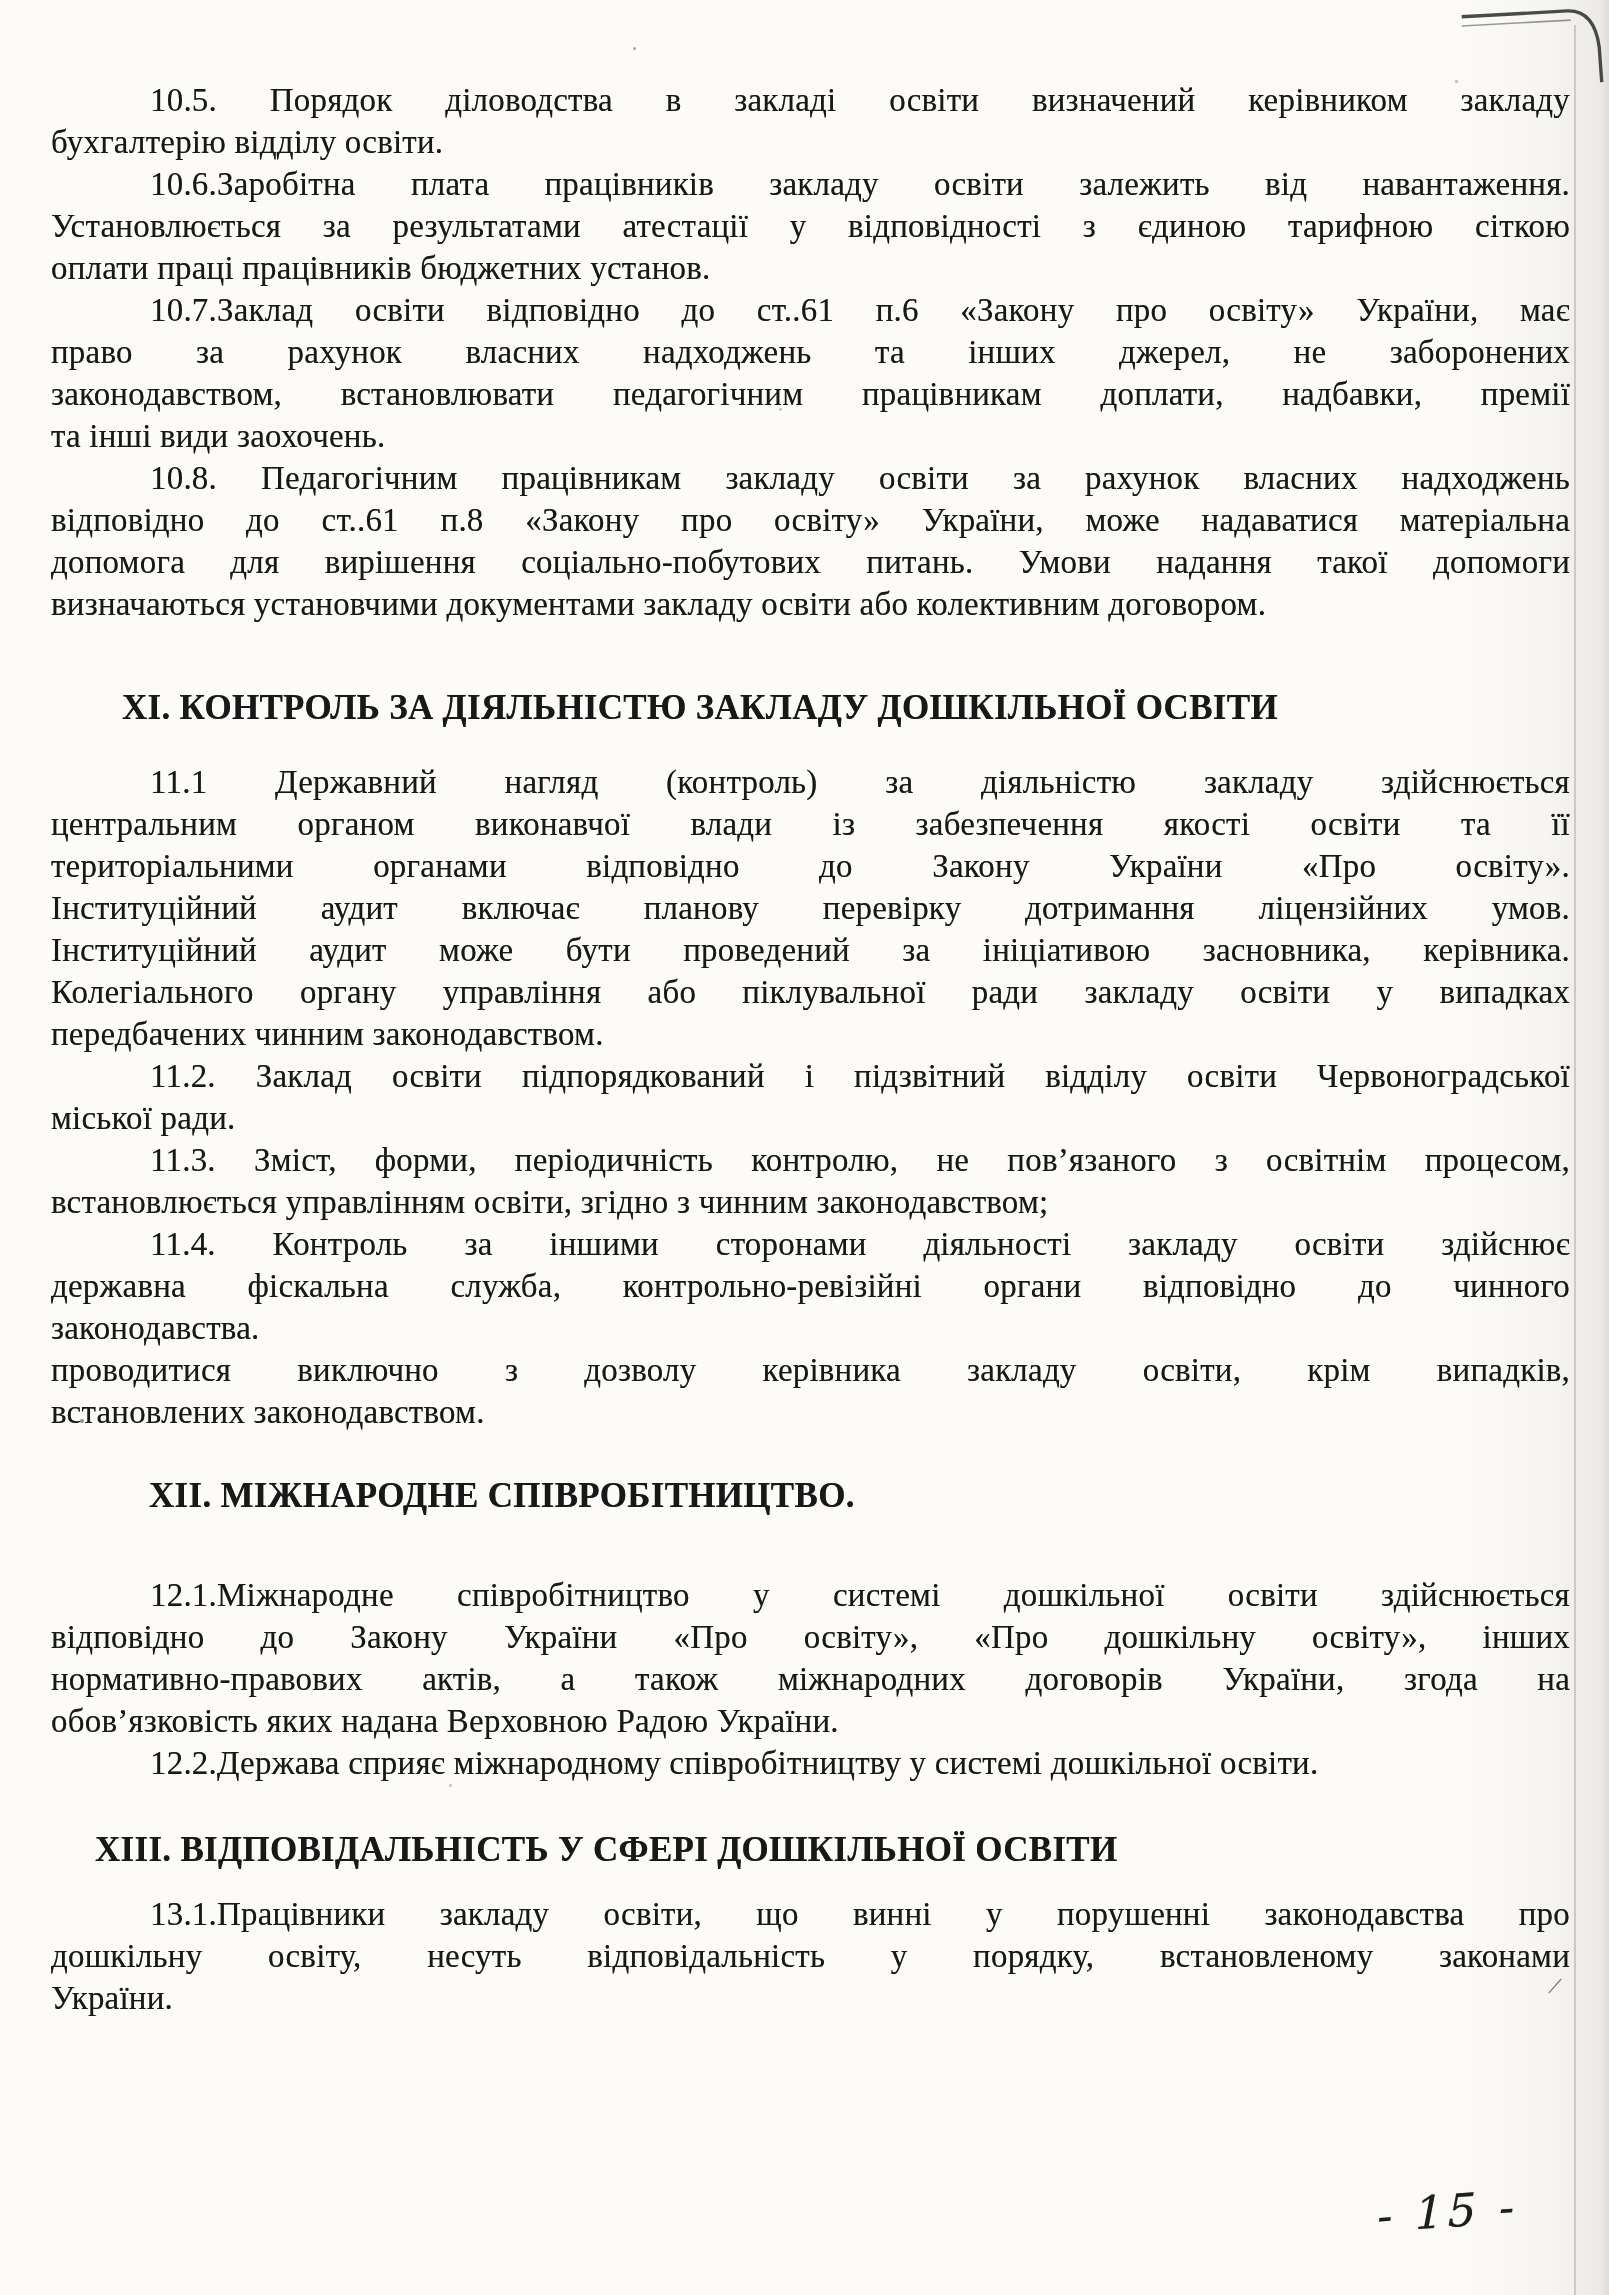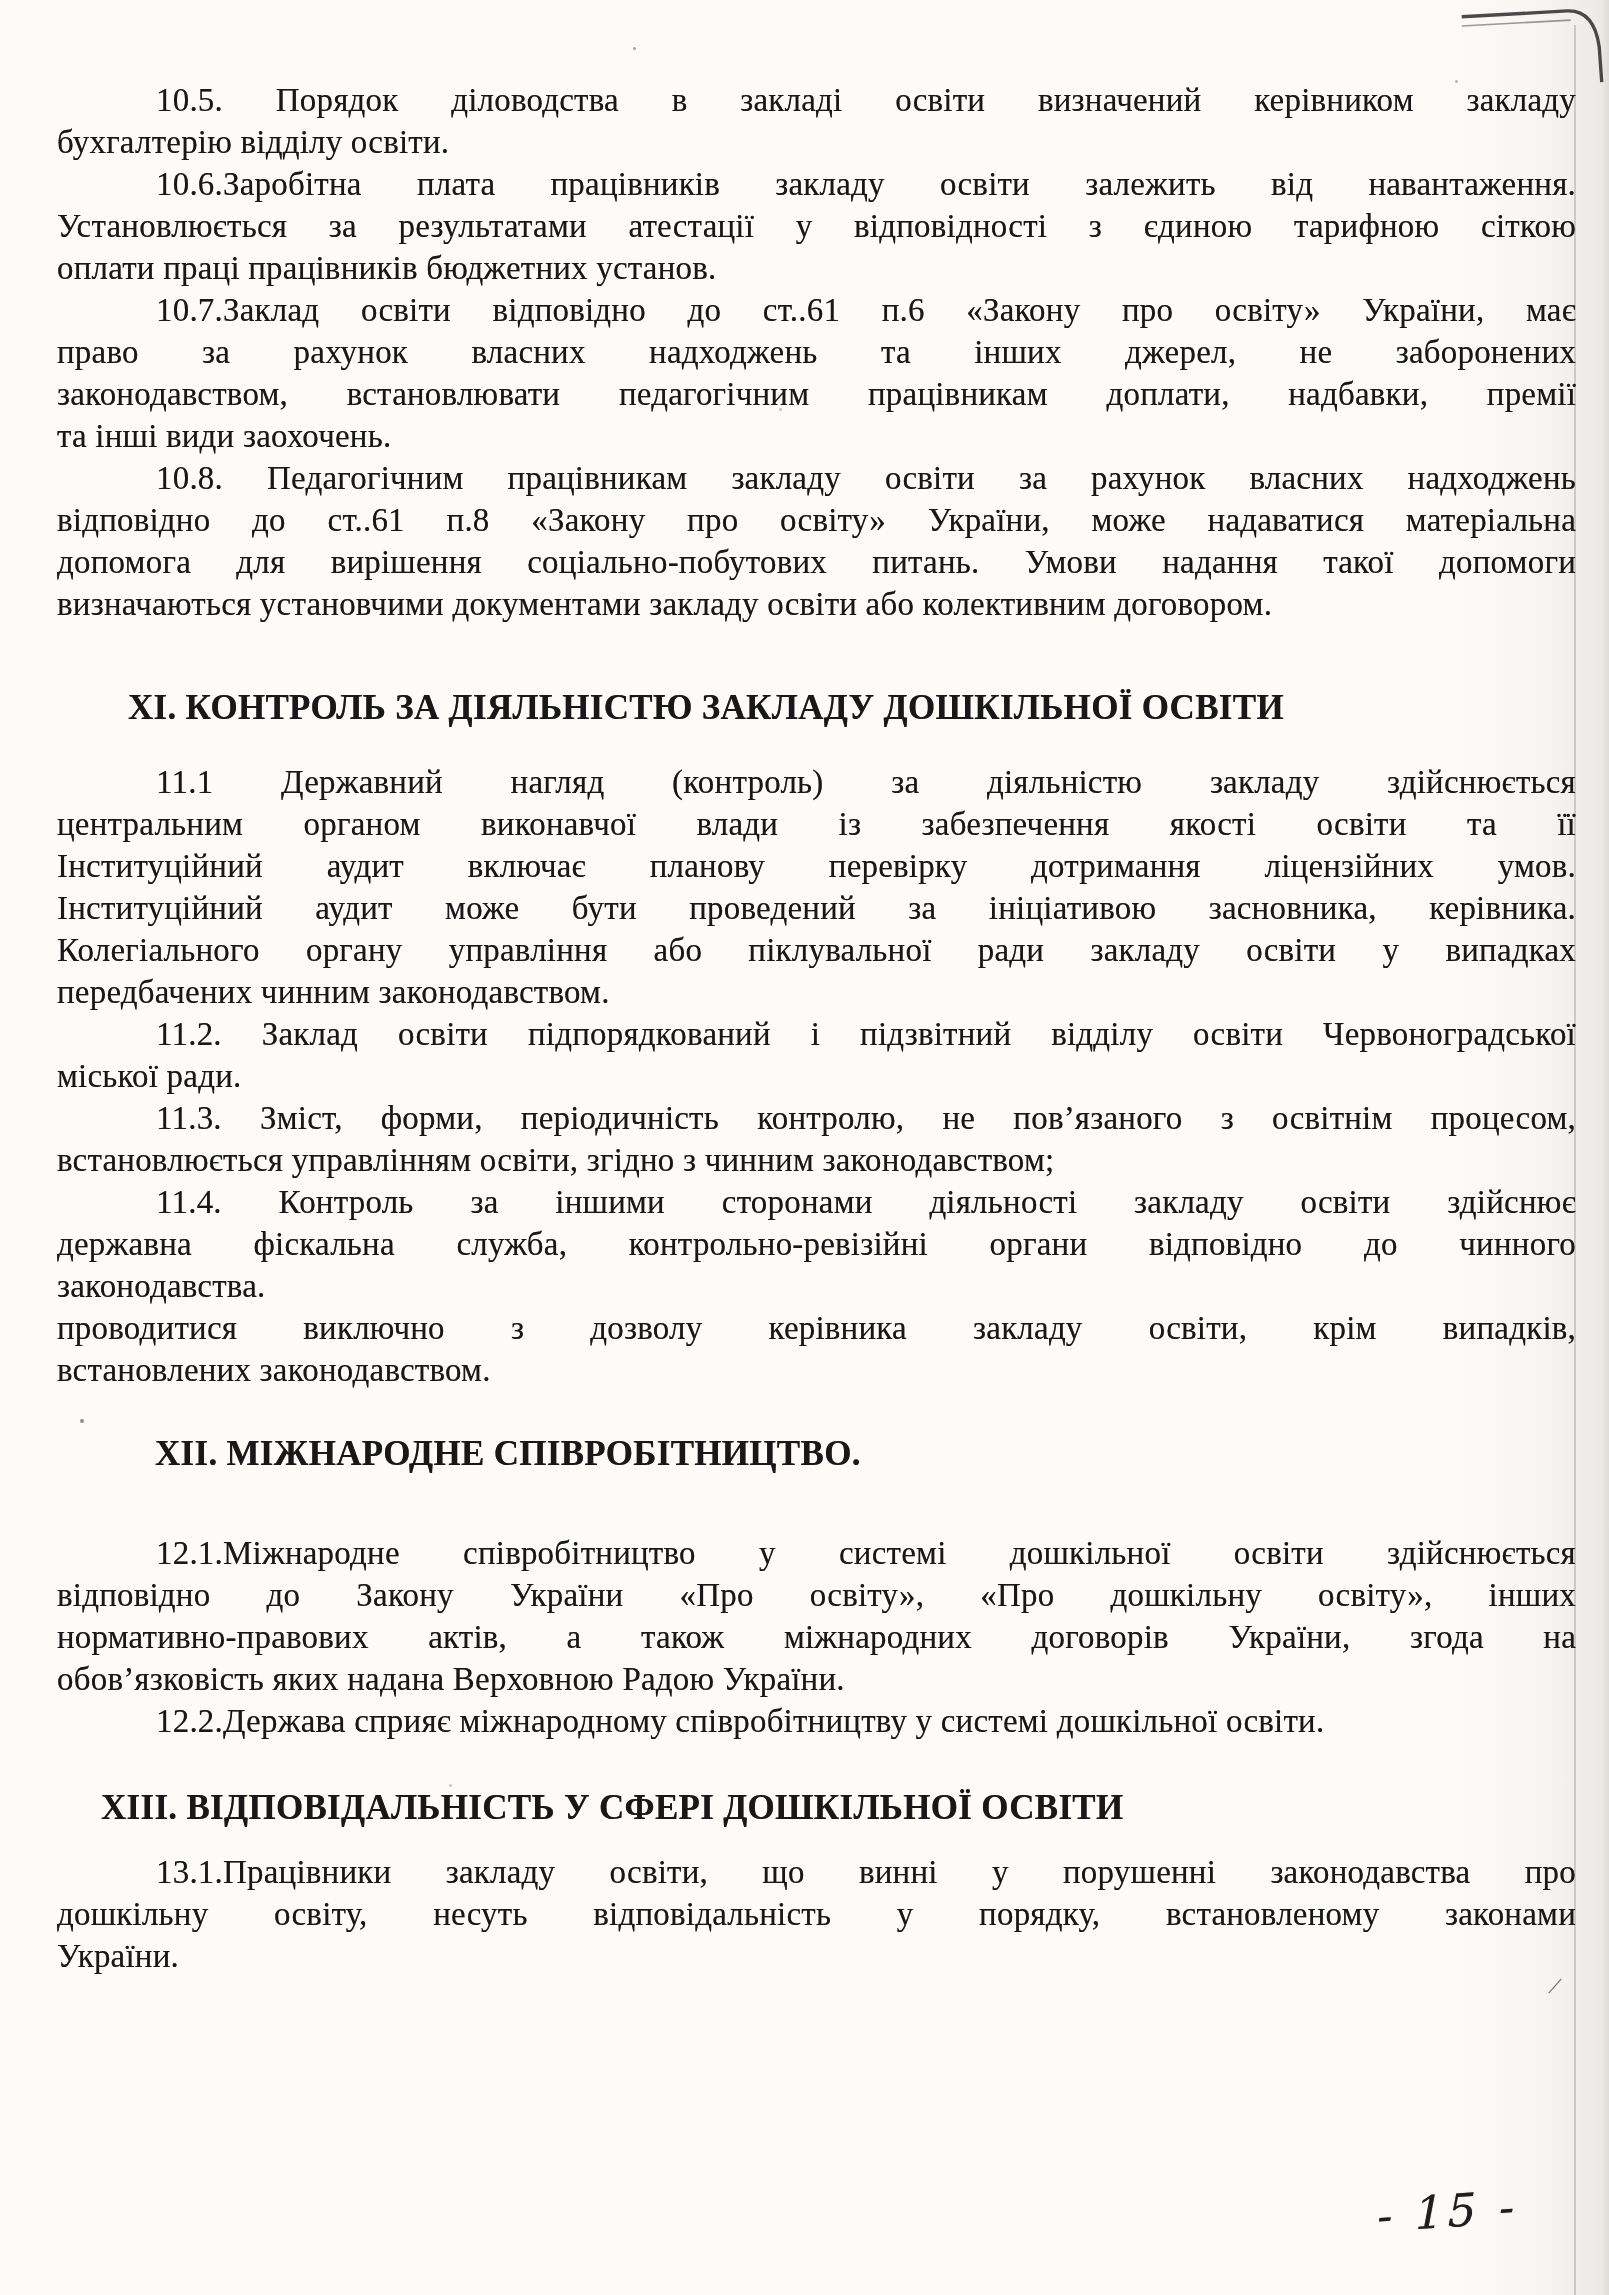--- a/index.html
+++ b/index.html
@@ -7,21 +7,21 @@
   .page{
     position:relative;
     width:1610px;height:2295px;
     margin:0 auto;
     background:linear-gradient(90deg,#fcfbf8 0%,#fcfbf8 90%,#f6f5f1 96%,#eceae6 99.4%,#dddbd6 100%);
     font-family:"Liberation Serif","DejaVu Serif",serif;
     color:#181818;
     overflow:hidden;
   }
   .content{
-    position:absolute;left:57px;top:79px;width:1519px;
+    position:absolute;left:51px;top:79px;width:1519px;
   }
   .para{margin:0;}
   .line{
     font-size:33px;
     line-height:42px;
     text-align:justify;
     text-align-last:justify;
     white-space:normal;
     letter-spacing:0.2px;
     text-shadow:0 0 0.5px rgba(20,20,20,.55);
@@ -106,20 +106,21 @@
       <span class="line" style="display:block">відповідно до ст..61 п.8 «Закону про освіту» України, може надаватися матеріальна</span>
       <span class="line" style="display:block">допомога для вирішення соціально-побутових питань. Умови надання такої допомоги</span>
       <span class="line para-end" style="display:block">визначаються установчими документами закладу освіти або колективним договором.</span>
     </p>
 
     <h2 class="heading h-xi">XI. КОНТРОЛЬ ЗА ДІЯЛЬНІСТЮ ЗАКЛАДУ ДОШКІЛЬНОЇ ОСВІТИ</h2>
 
     <p class="para">
       <span class="line first" style="display:block">11.1  Державний  нагляд  (контроль)  за  діяльністю  закладу  здійснюється</span>
       <span class="line" style="display:block">центральним органом виконавчої влади із забезпечення якості освіти та її</span>
+      <span class="line" style="display:block">територіальними органами відповідно до Закону України «Про освіту».</span>
       <span class="line" style="display:block">Інституційний аудит включає планову перевірку дотримання ліцензійних умов.</span>
       <span class="line" style="display:block">Інституційний аудит може бути проведений за ініціативою засновника, керівника.</span>
       <span class="line" style="display:block">Колегіального органу управління або піклувальної ради закладу освіти у випадках</span>
       <span class="line para-end" style="display:block">передбачених чинним законодавством.</span>
     </p>
 
     <p class="para">
       <span class="line first" style="display:block">11.2. Заклад освіти підпорядкований і підзвітний відділу освіти Червоноградської</span>
       <span class="line para-end" style="display:block">міської ради.</span>
     </p>

